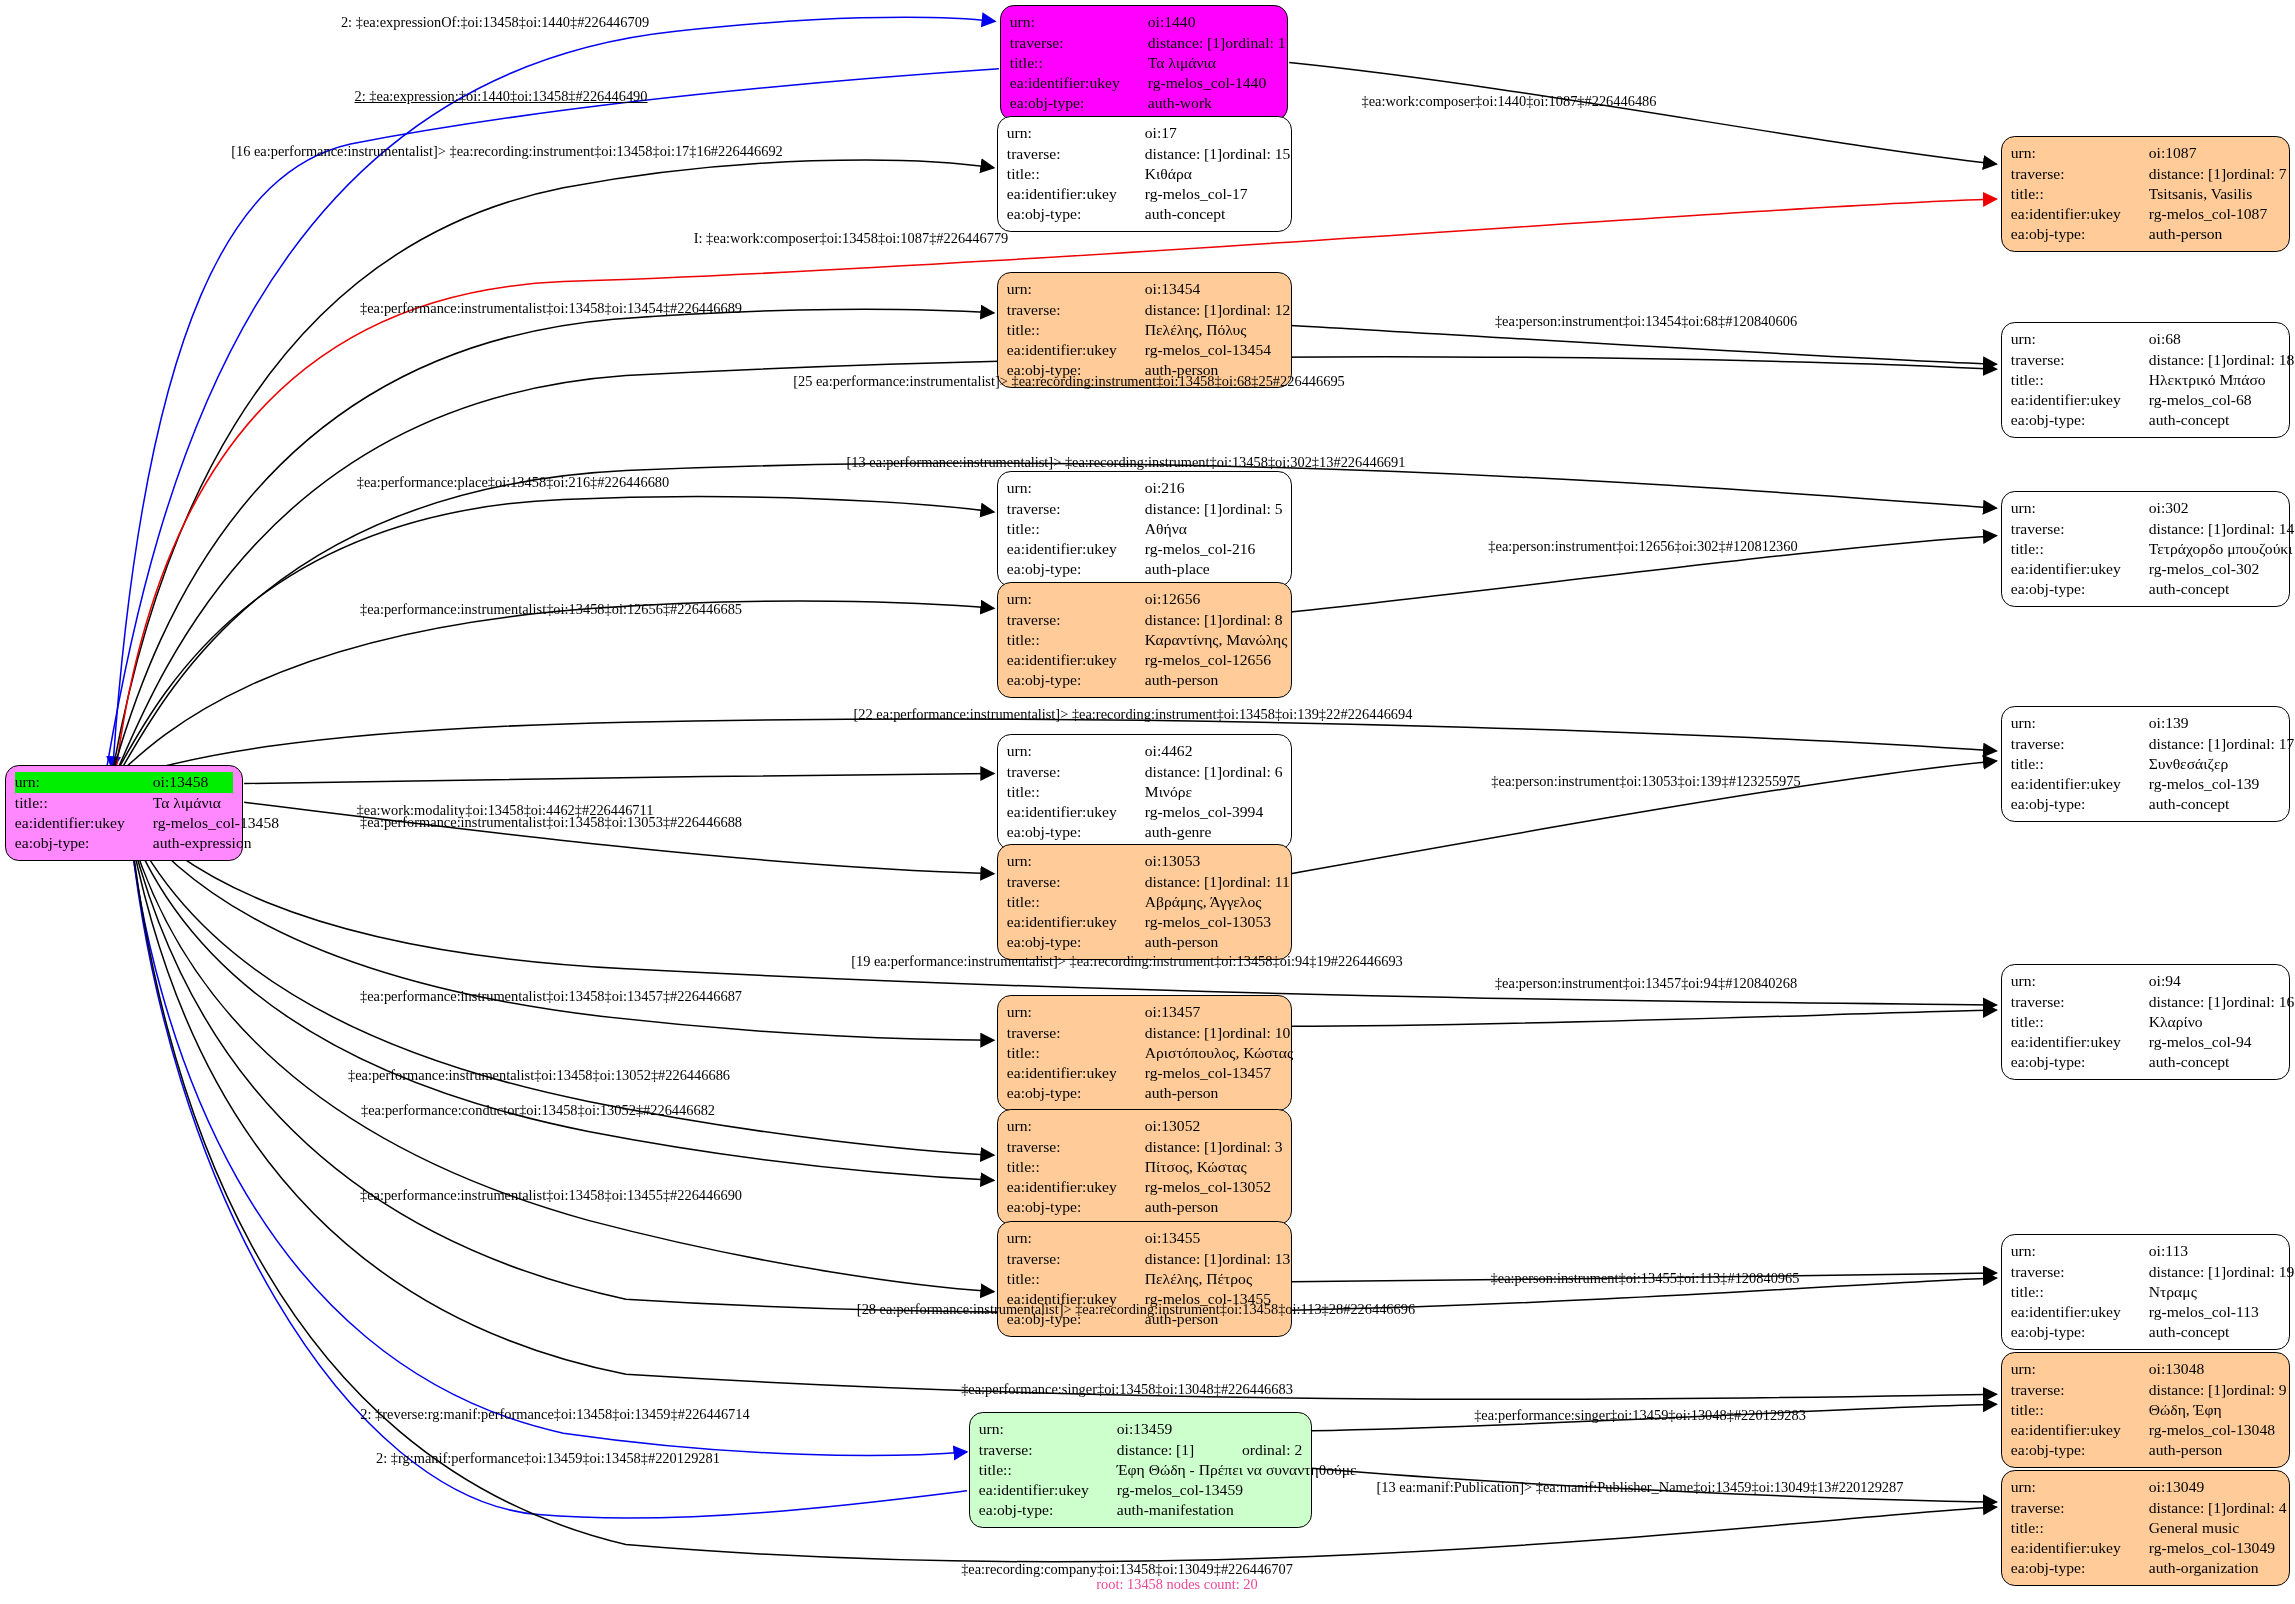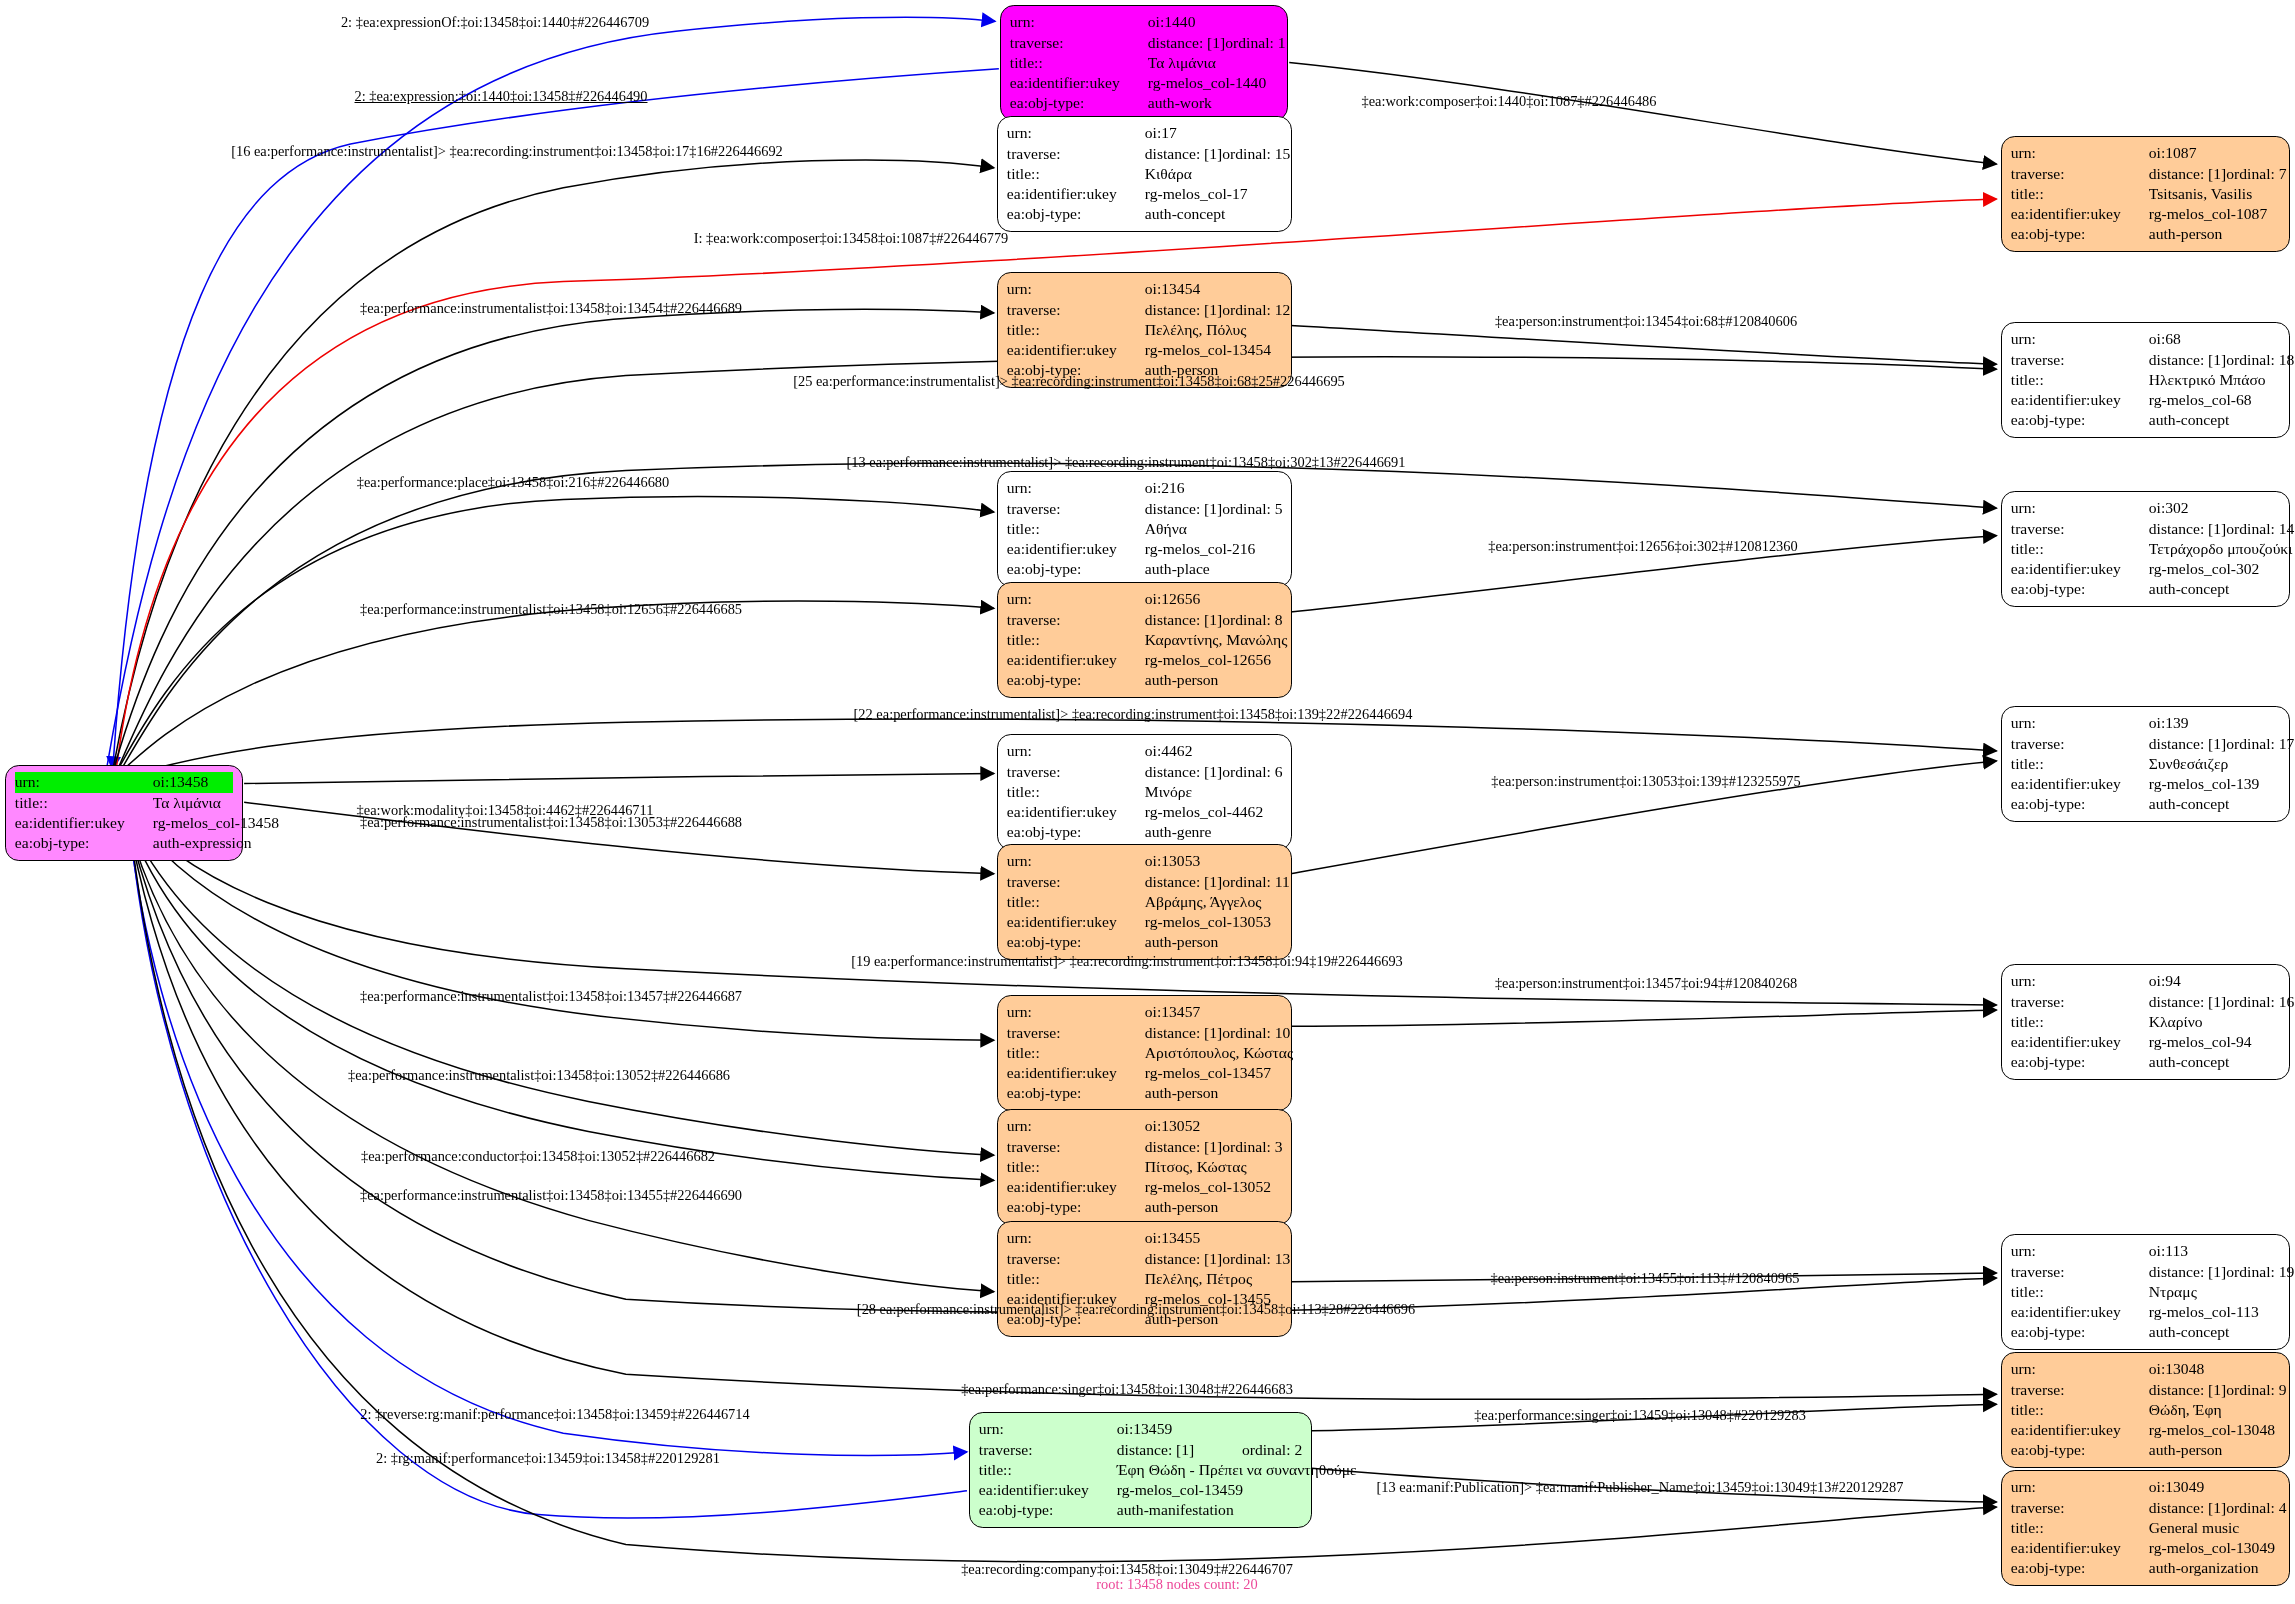--- a/index.html
+++ b/index.html
@@ -286,21 +286,21 @@
           <span class="k">traverse:</span>
           <span class="v">distance: [1]</span>
           <span class="ord">ordinal: 6</span>
         </div>
         <div class="row">
           <span class="k">title::</span>
           <span class="v">Μινόρε</span>
         </div>
         <div class="row">
           <span class="k">ea:identifier:ukey</span>
-          <span class="v">rg-melos_col-4462</span>
+          <span class="v">rg-melos_col-3994</span>
         </div>
         <div class="row">
           <span class="k">ea:obj-type:</span>
           <span class="v">auth-genre</span>
         </div>
       </div>
       <div class="node" style="left: 2001px; top: 706px; width: 289px;">
         <div class="row">
           <span class="k">urn:</span>
           <span class="v">oi:139</span>
@@ -545,21 +545,21 @@
       <div class="elabel" style="left: 1643px; top: 538px;">‡ea:person:instrument‡oi:12656‡oi:302‡#120812360</div>
       <div class="elabel" style="left: 551px; top: 601px;">‡ea:performance:instrumentalist‡oi:13458‡oi:12656‡#226446685</div>
       <div class="elabel" style="left: 1133px; top: 706px;">[22 ea:performance:instrumentalist]&gt; ‡ea:recording:instrument‡oi:13458‡oi:139‡22#226446694</div>
       <div class="elabel" style="left: 505px; top: 782px; margin-top: 20px;">‡ea:work:modality‡oi:13458‡oi:4462‡#226446711</div>
       <div class="elabel" style="left: 1646px; top: 773px;">‡ea:person:instrument‡oi:13053‡oi:139‡#123255975</div>
       <div class="elabel" style="left: 551px; top: 814px;">‡ea:performance:instrumentalist‡oi:13458‡oi:13053‡#226446688</div>
       <div class="elabel" style="left: 1127px; top: 953px;">[19 ea:performance:instrumentalist]&gt; ‡ea:recording:instrument‡oi:13458‡oi:94‡19#226446693</div>
       <div class="elabel" style="left: 551px; top: 988px;">‡ea:performance:instrumentalist‡oi:13458‡oi:13457‡#226446687</div>
       <div class="elabel" style="left: 1646px; top: 975px;">‡ea:person:instrument‡oi:13457‡oi:94‡#120840268</div>
       <div class="elabel" style="left: 539px; top: 1067px;">‡ea:performance:instrumentalist‡oi:13458‡oi:13052‡#226446686</div>
-      <div class="elabel" style="left: 538px; top: 1148px;">‡ea:performance:conductor‡oi:13458‡oi:13052‡#226446682</div>
+      <div class="elabel" style="left: 538px; top: 1102px;">‡ea:performance:conductor‡oi:13458‡oi:13052‡#226446682</div>
       <div class="elabel" style="left: 551px; top: 1187px;">‡ea:performance:instrumentalist‡oi:13458‡oi:13455‡#226446690</div>
       <div class="elabel" style="left: 1645px; top: 1270px;">‡ea:person:instrument‡oi:13455‡oi:113‡#120840965</div>
       <div class="elabel" style="left: 1127px; top: 1301px; padding-left: 18px;">[28 ea:performance:instrumentalist]&gt; ‡ea:recording:instrument‡oi:13458‡oi:113‡28#226446696</div>
       <div class="elabel" style="left: 1127px; top: 1381px;">‡ea:performance:singer‡oi:13458‡oi:13048‡#226446683</div>
       <div class="elabel" style="left: 1640px; top: 1407px;">‡ea:performance:singer‡oi:13459‡oi:13048‡#220129283</div>
       <div class="elabel" style="left: 555px; top: 1406px;">2: ‡reverse:rg:manif:performance‡oi:13458‡oi:13459‡#226446714</div>
       <div class="elabel" style="left: 548px; top: 1450px;">2: ‡rg:manif:performance‡oi:13459‡oi:13458‡#220129281</div>
       <div class="elabel" style="left: 1640px; top: 1479px;">[13 ea:manif:Publication]&gt; ‡ea:manif:Publisher_Name‡oi:13459‡oi:13049‡13#220129287</div>
       <div class="elabel" style="left: 1127px; top: 1561px;">‡ea:recording:company‡oi:13458‡oi:13049‡#226446707</div>
     </div>

